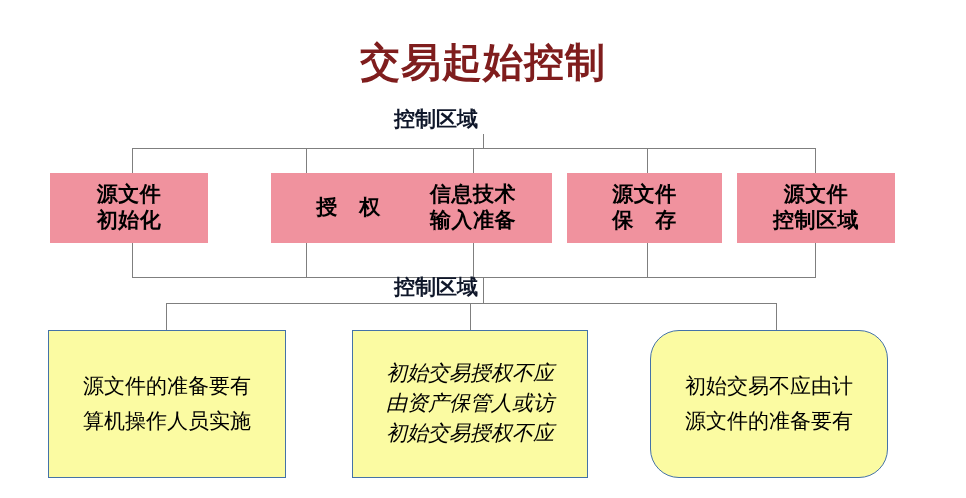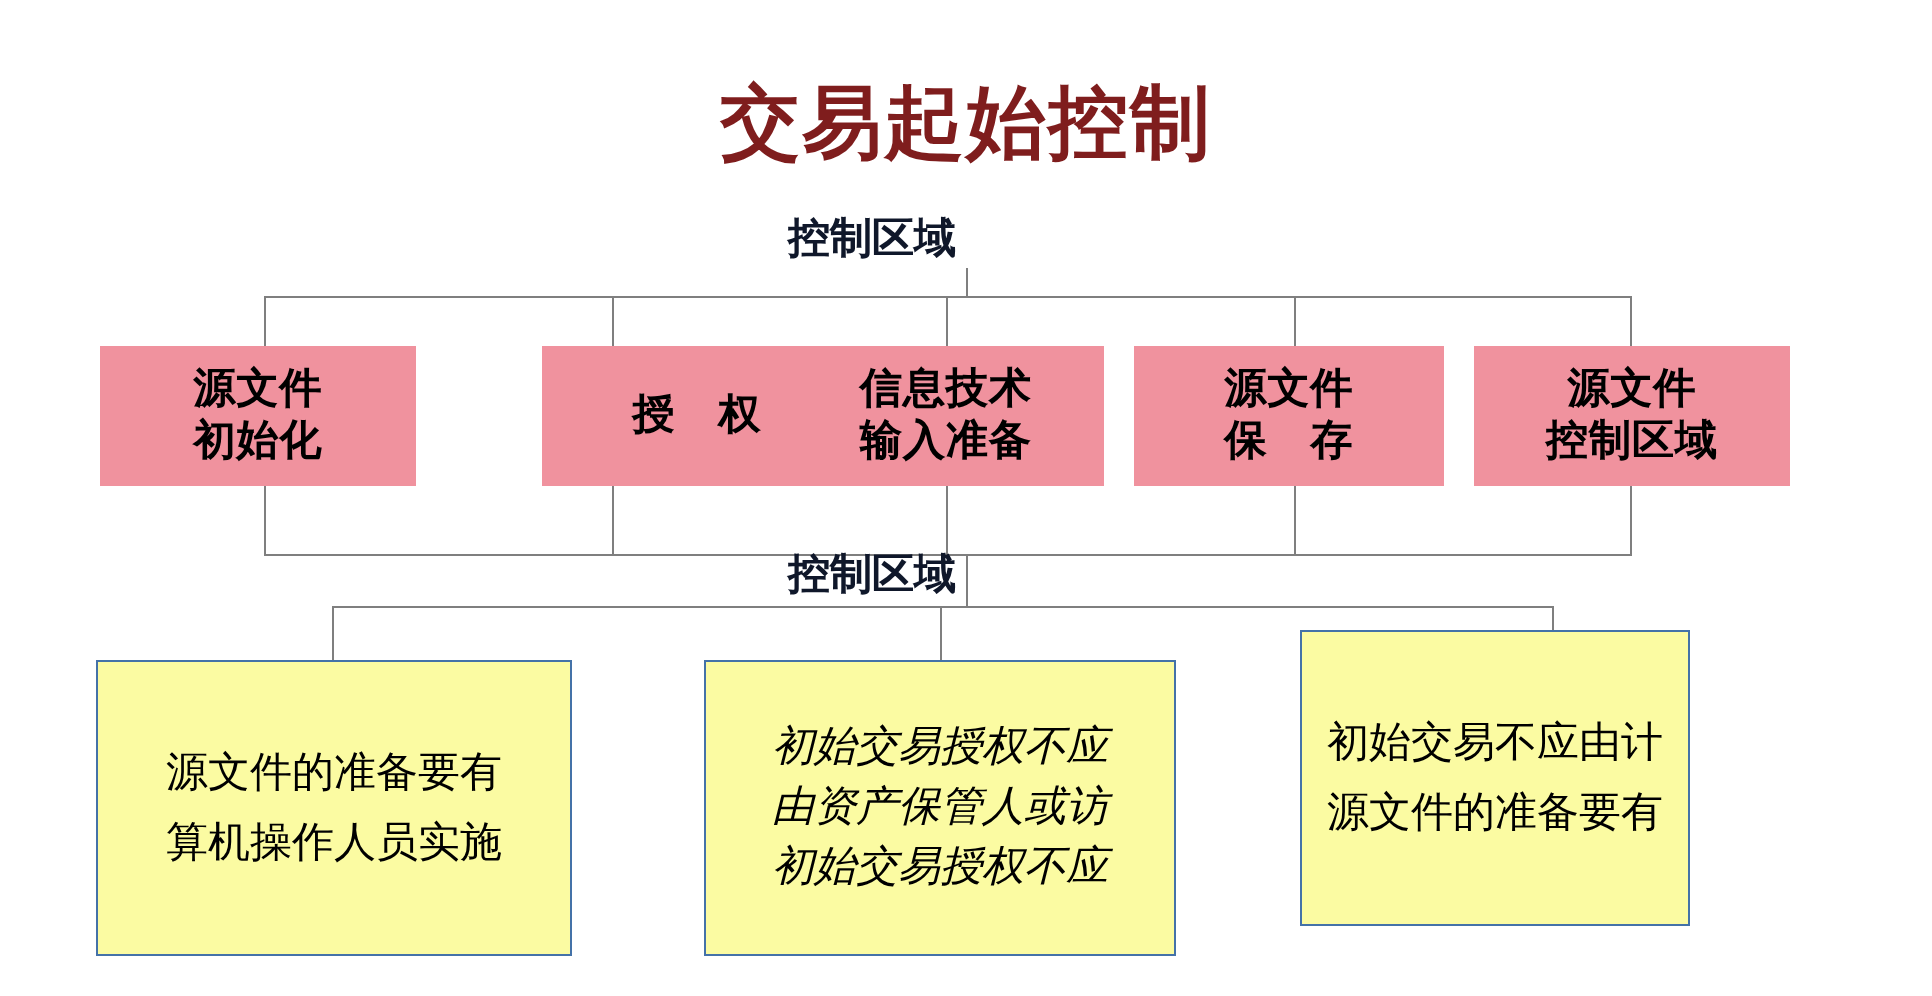--- a/index.html
+++ b/index.html
@@ -160,18 +160,18 @@
     <span class="ln">源文件的准备要有</span>
     <span class="ln">算机操作人员实施</span>
   </div>
 
   <div class="yellow-box tight" style="left:352px; top:330px; width:236px; height:148px;">
     <span class="ln">初始交易授权不应</span>
     <span class="ln">由资产保管人或访</span>
     <span class="ln">初始交易授权不应</span>
   </div>
 
-  <div class="yellow-box" style="left:650px; top:315px; width:195px; height:148px;">
+  <div class="yellow-box" style="left:650px; top:330px; width:238px; height:148px;border-radius:29px;">
     <span class="ln">初始交易不应由计</span>
     <span class="ln">源文件的准备要有</span>
   </div>
 
 </div>
 
 </body></html>

